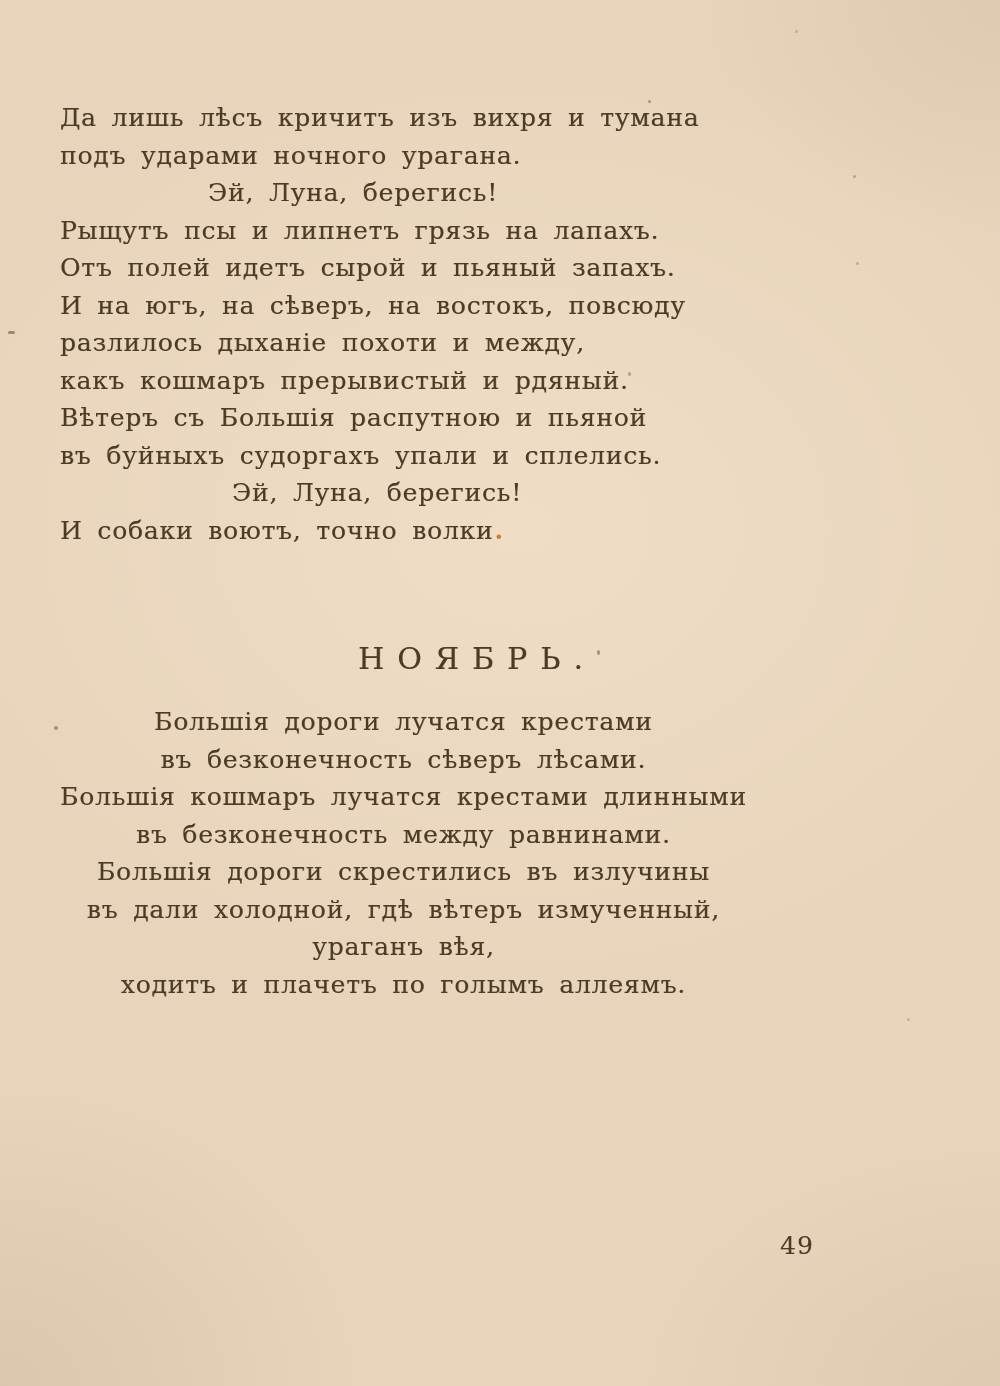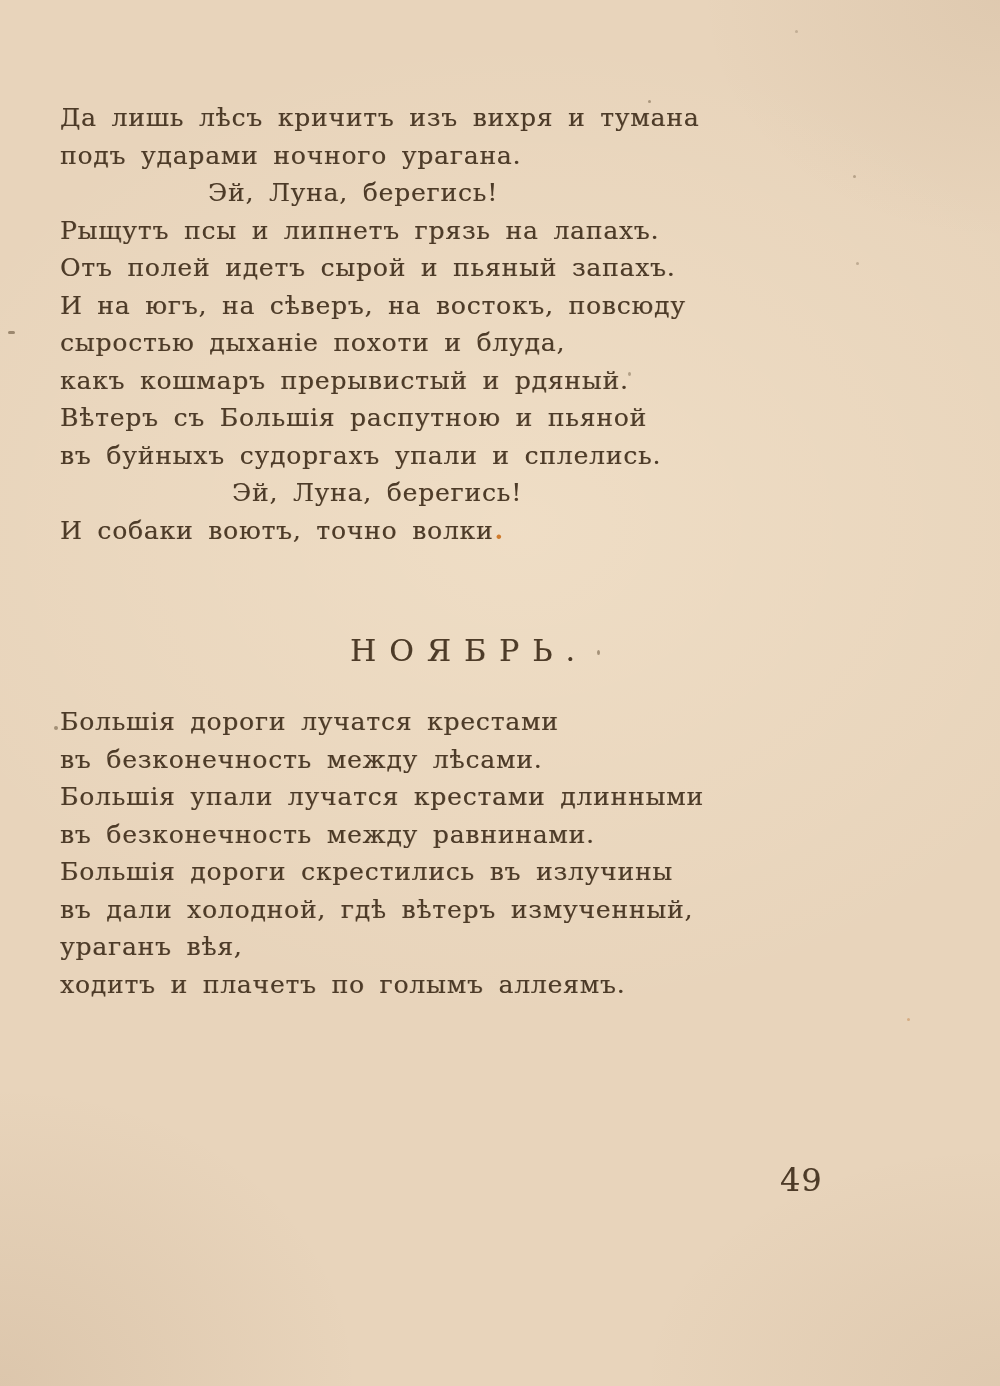--- a/index.html
+++ b/index.html
@@ -19,49 +19,49 @@
       radial-gradient(ellipse 600px 500px at 0% 100%, rgba(116,78,42,0.10), rgba(116,78,42,0) 60%),
       radial-gradient(ellipse 600px 400px at 100% 100%, rgba(116,78,42,0.08), rgba(116,78,42,0) 60%),
       #e8d4bb;
   }
   .page {
     position: absolute;
     inset: 0;
   }
   .stanza { position: absolute; left: 60px; }
   .stanza-fragment { top: 99px; }
-  .stanza-nov-1 { top: 703px; }
+  .stanza-nov-1 { top: 703px; text-align: center; }
   .stanza-nov-2 { top: 1009px; }
   .line {
     height: 37.5px;
     line-height: 37.5px;
     font-size: 25px;
     letter-spacing: 0.8px;
     word-spacing: 6px;
     white-space: nowrap;
     text-shadow: 0.4px 0.4px 0 rgba(77,59,40,0.45);
   }
   .indent-a { padding-left: 148px; }
   .indent-b { padding-left: 172px; }
   .poem-title {
     position: absolute;
     left: 350px;
     top: 633px;
-    margin: 0;
+    margin: 8px;
     font-size: 30px;
     font-weight: normal;
     letter-spacing: 13px;
     white-space: nowrap;
     text-shadow: 0.4px 0.4px 0 rgba(77,59,40,0.45);
   }
   .page-number {
     position: absolute;
     left: 780px;
-    top: 1163px;
-    font-size: 32px;
+    top: 1229px;
+    font-size: 25px;
     line-height: 34px;
     letter-spacing: 1px;
     text-shadow: 0.3px 0.3px 0 rgba(77,59,40,0.4);
   }
   .faded-period {
     color: #cf7a2c;
     text-shadow: none;
     margin-left: 1px;
     font-weight: bold;
   }
@@ -85,34 +85,34 @@
 
 <div class="page">
 
   <div class="stanza stanza-fragment">
     <div class="line">Да лишь лѣсъ кричитъ изъ вихря и тумана</div>
     <div class="line">подъ ударами ночного урагана.</div>
     <div class="line indent-a">Эй, Луна, берегись!</div>
     <div class="line">Рыщутъ псы и липнетъ грязь на лапахъ.</div>
     <div class="line">Отъ полей идетъ сырой и пьяный запахъ.</div>
     <div class="line">И на югъ, на сѣверъ, на востокъ, повсюду</div>
-    <div class="line">сыростью дыханіе похоти и блуда,</div>
+    <div class="line">разлилось дыханіе похоти и между,</div>
     <div class="line">какъ кошмаръ прерывистый и рдяный.</div>
     <div class="line">Вѣтеръ съ Большія распутною и пьяной</div>
     <div class="line">въ буйныхъ судоргахъ упали и сплелись.</div>
     <div class="line indent-b">Эй, Луна, берегись!</div>
     <div class="line"><span>И собаки воютъ, точно волки</span><span class="faded-period">.</span></div>
   </div>
 
   <h1 class="poem-title">НОЯБРЬ.</h1>
 
   <div class="stanza stanza-nov-1">
     <div class="line">Большія дороги лучатся крестами</div>
-    <div class="line">въ безконечность между лѣсами.</div>
-    <div class="line">Большія упали лучатся крестами длинными</div>
+    <div class="line">въ безконечность сѣверъ лѣсами.</div>
+    <div class="line">Большія кошмаръ лучатся крестами длинными</div>
     <div class="line">въ безконечность между равнинами.</div>
     <div class="line">Большія дороги скрестились въ излучины</div>
     <div class="line">въ дали холодной, гдѣ вѣтеръ измученный,</div>
     <div class="line">ураганъ вѣя,</div>
     <div class="line">ходитъ и плачетъ по голымъ аллеямъ.</div>
   </div>
 
 
   <div class="page-number">49</div>
 

